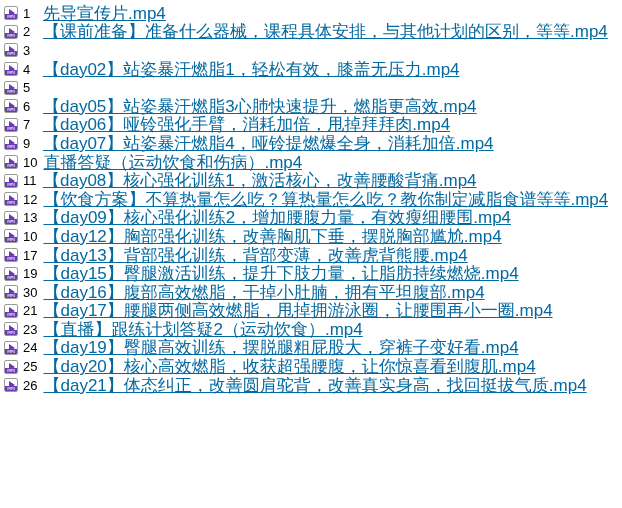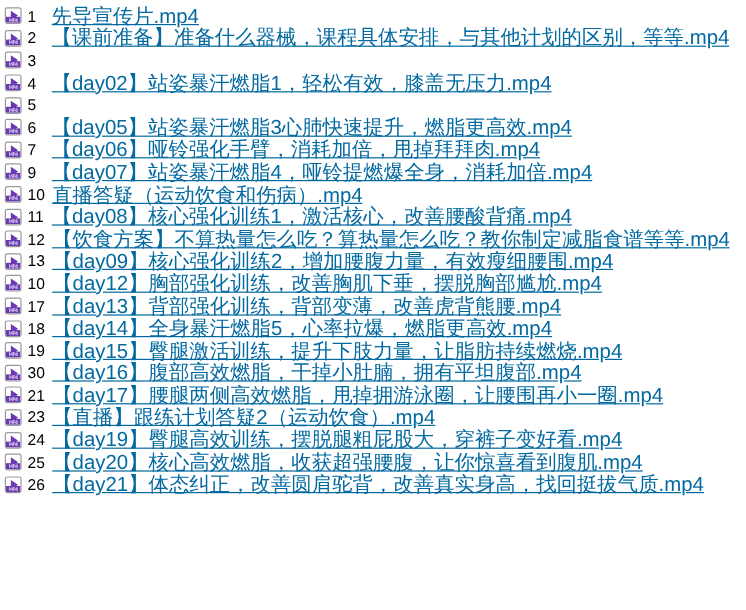--- a/index.html
+++ b/index.html
@@ -187,28 +187,20 @@
         <span class="bar">MP4</span>
       </span>
       <span class="num">17</span>
       <span class="name">【day13】背部强化训练，背部变薄，改善虎背熊腰.mp4</span>
     </div>
     <div class="row">
       <span class="icon">
         <span class="tri"></span>
         <span class="bar">MP4</span>
       </span>
-      <span class="num">18</span>
-      <span class="name">【day14】全身暴汗燃脂5，心率拉爆，燃脂更高效.mp4</span>
-    </div>
-    <div class="row">
-      <span class="icon">
-        <span class="tri"></span>
-        <span class="bar">MP4</span>
-      </span>
       <span class="num">19</span>
       <span class="name">【day15】臀腿激活训练，提升下肢力量，让脂肪持续燃烧.mp4</span>
     </div>
     <div class="row">
       <span class="icon">
         <span class="tri"></span>
         <span class="bar">MP4</span>
       </span>
       <span class="num">30</span>
       <span class="name">【day16】腹部高效燃脂，干掉小肚腩，拥有平坦腹部.mp4</span>

